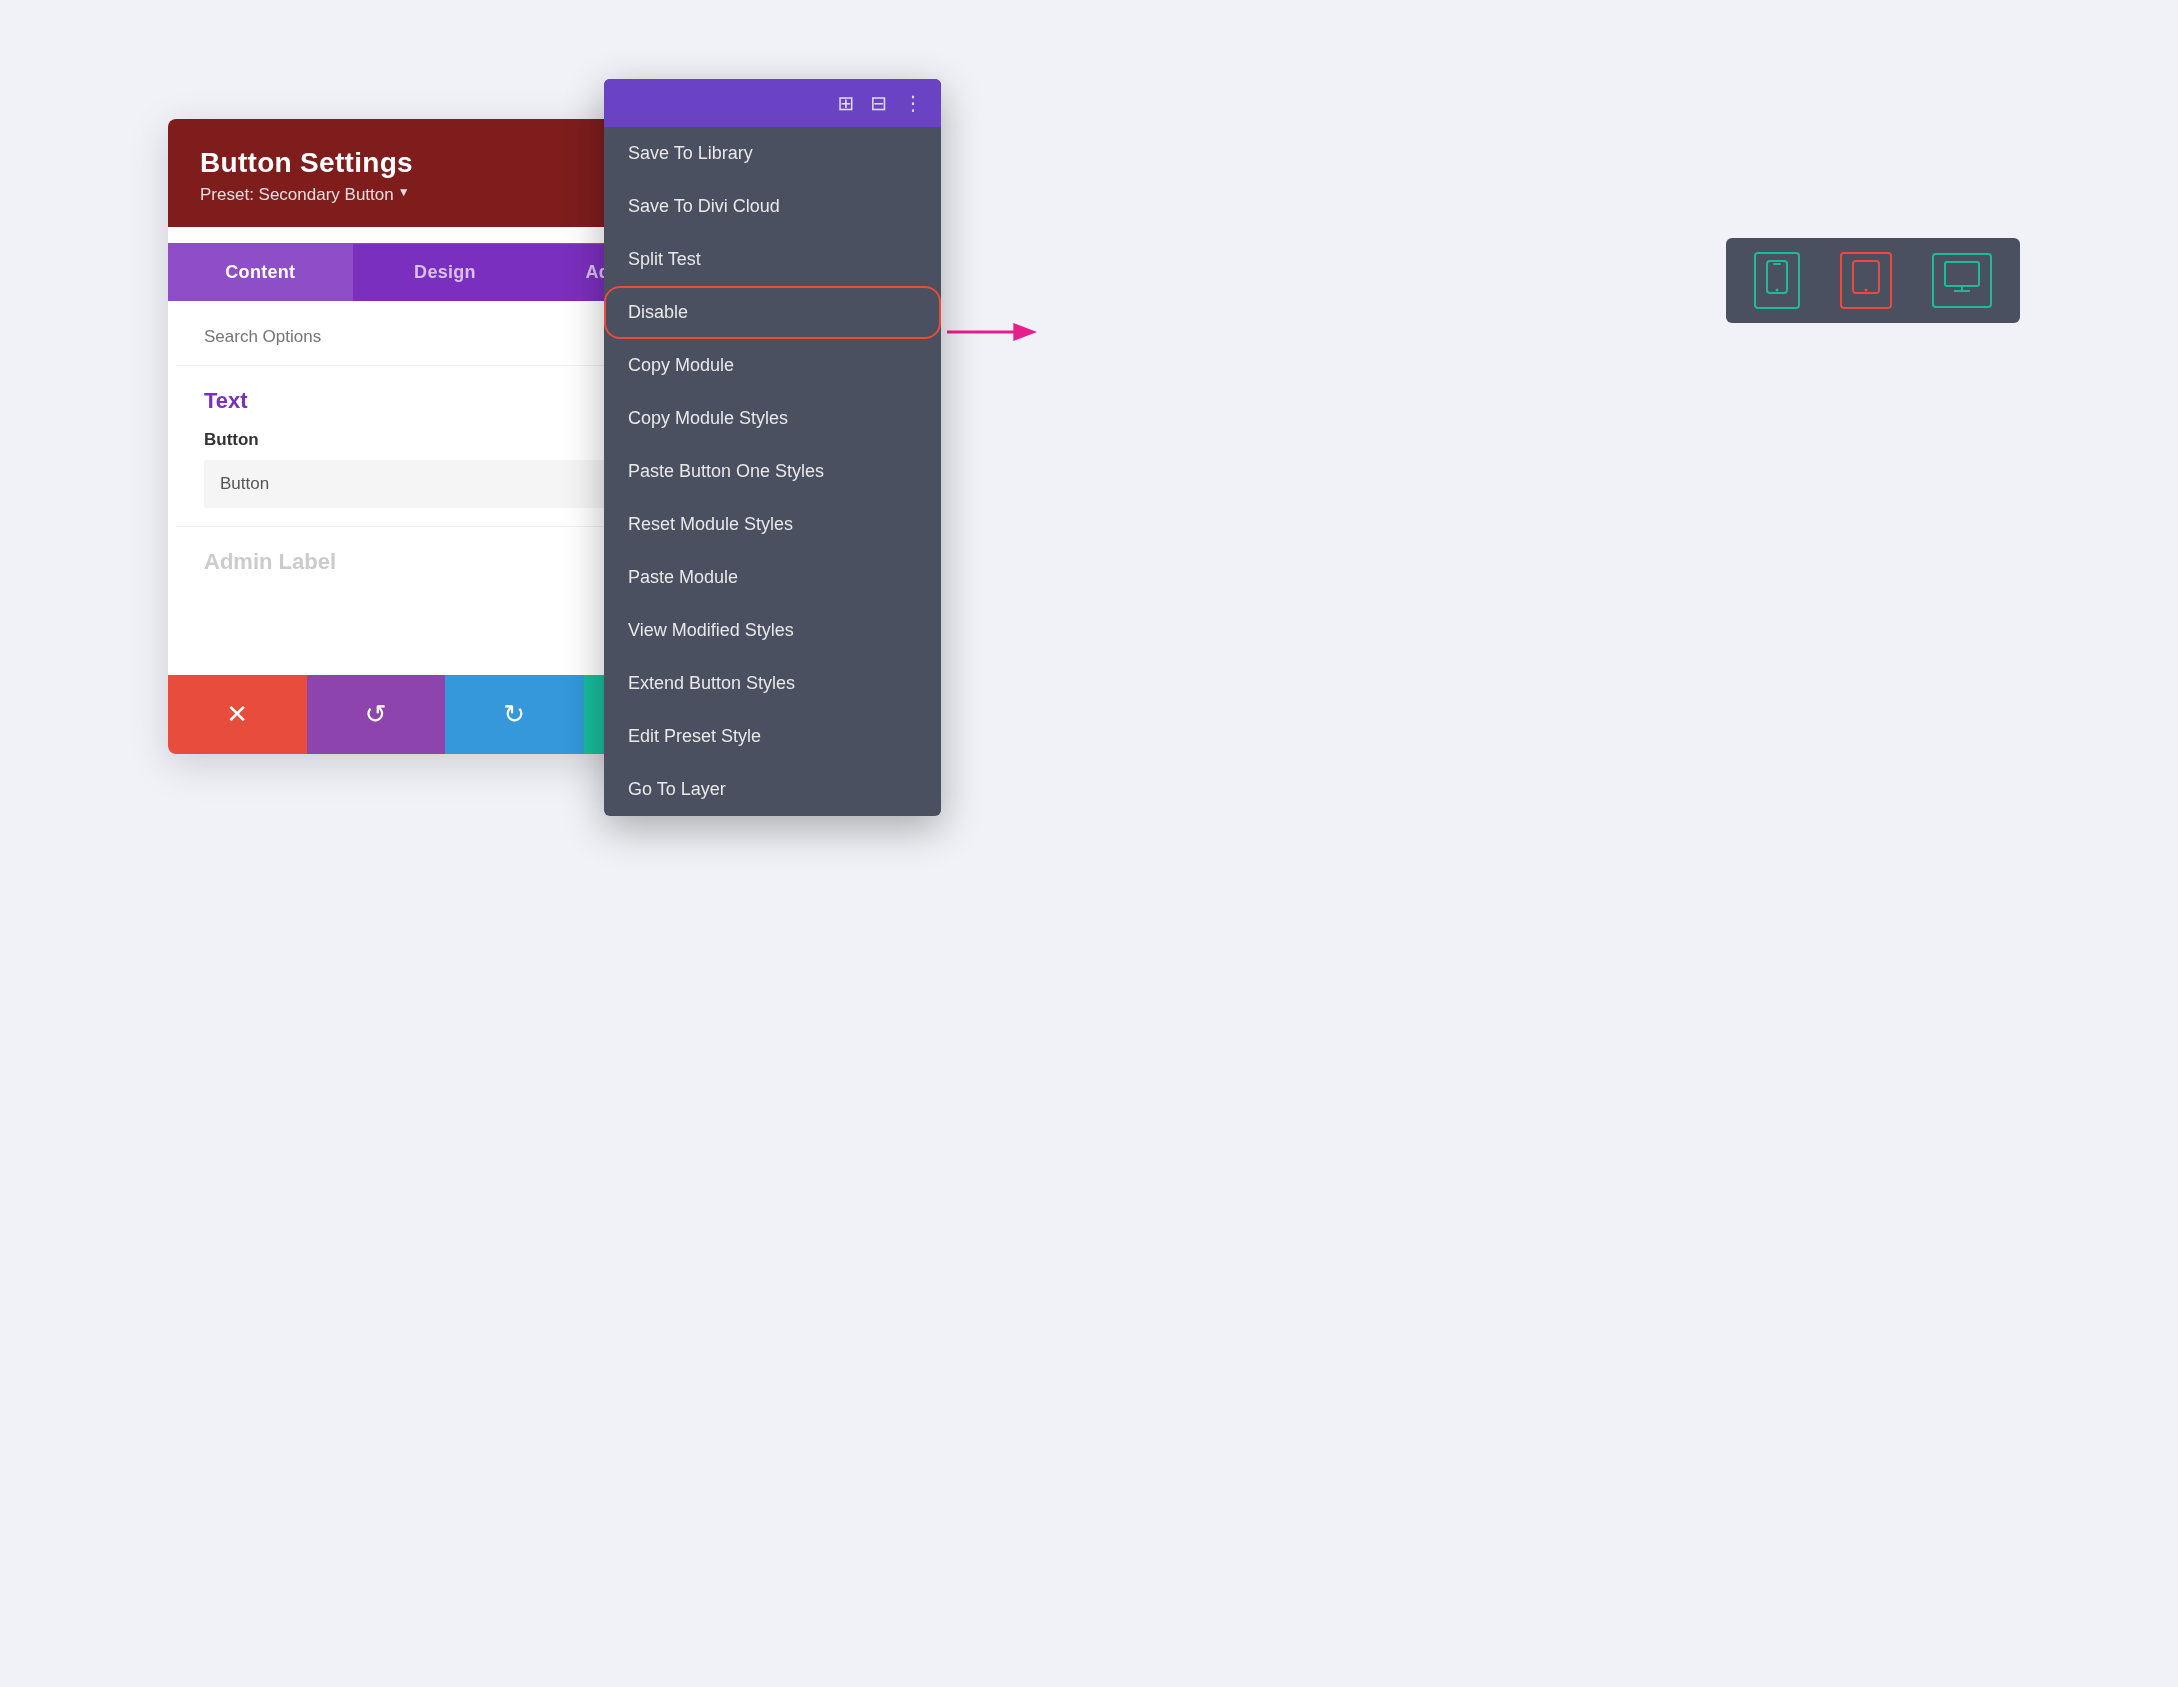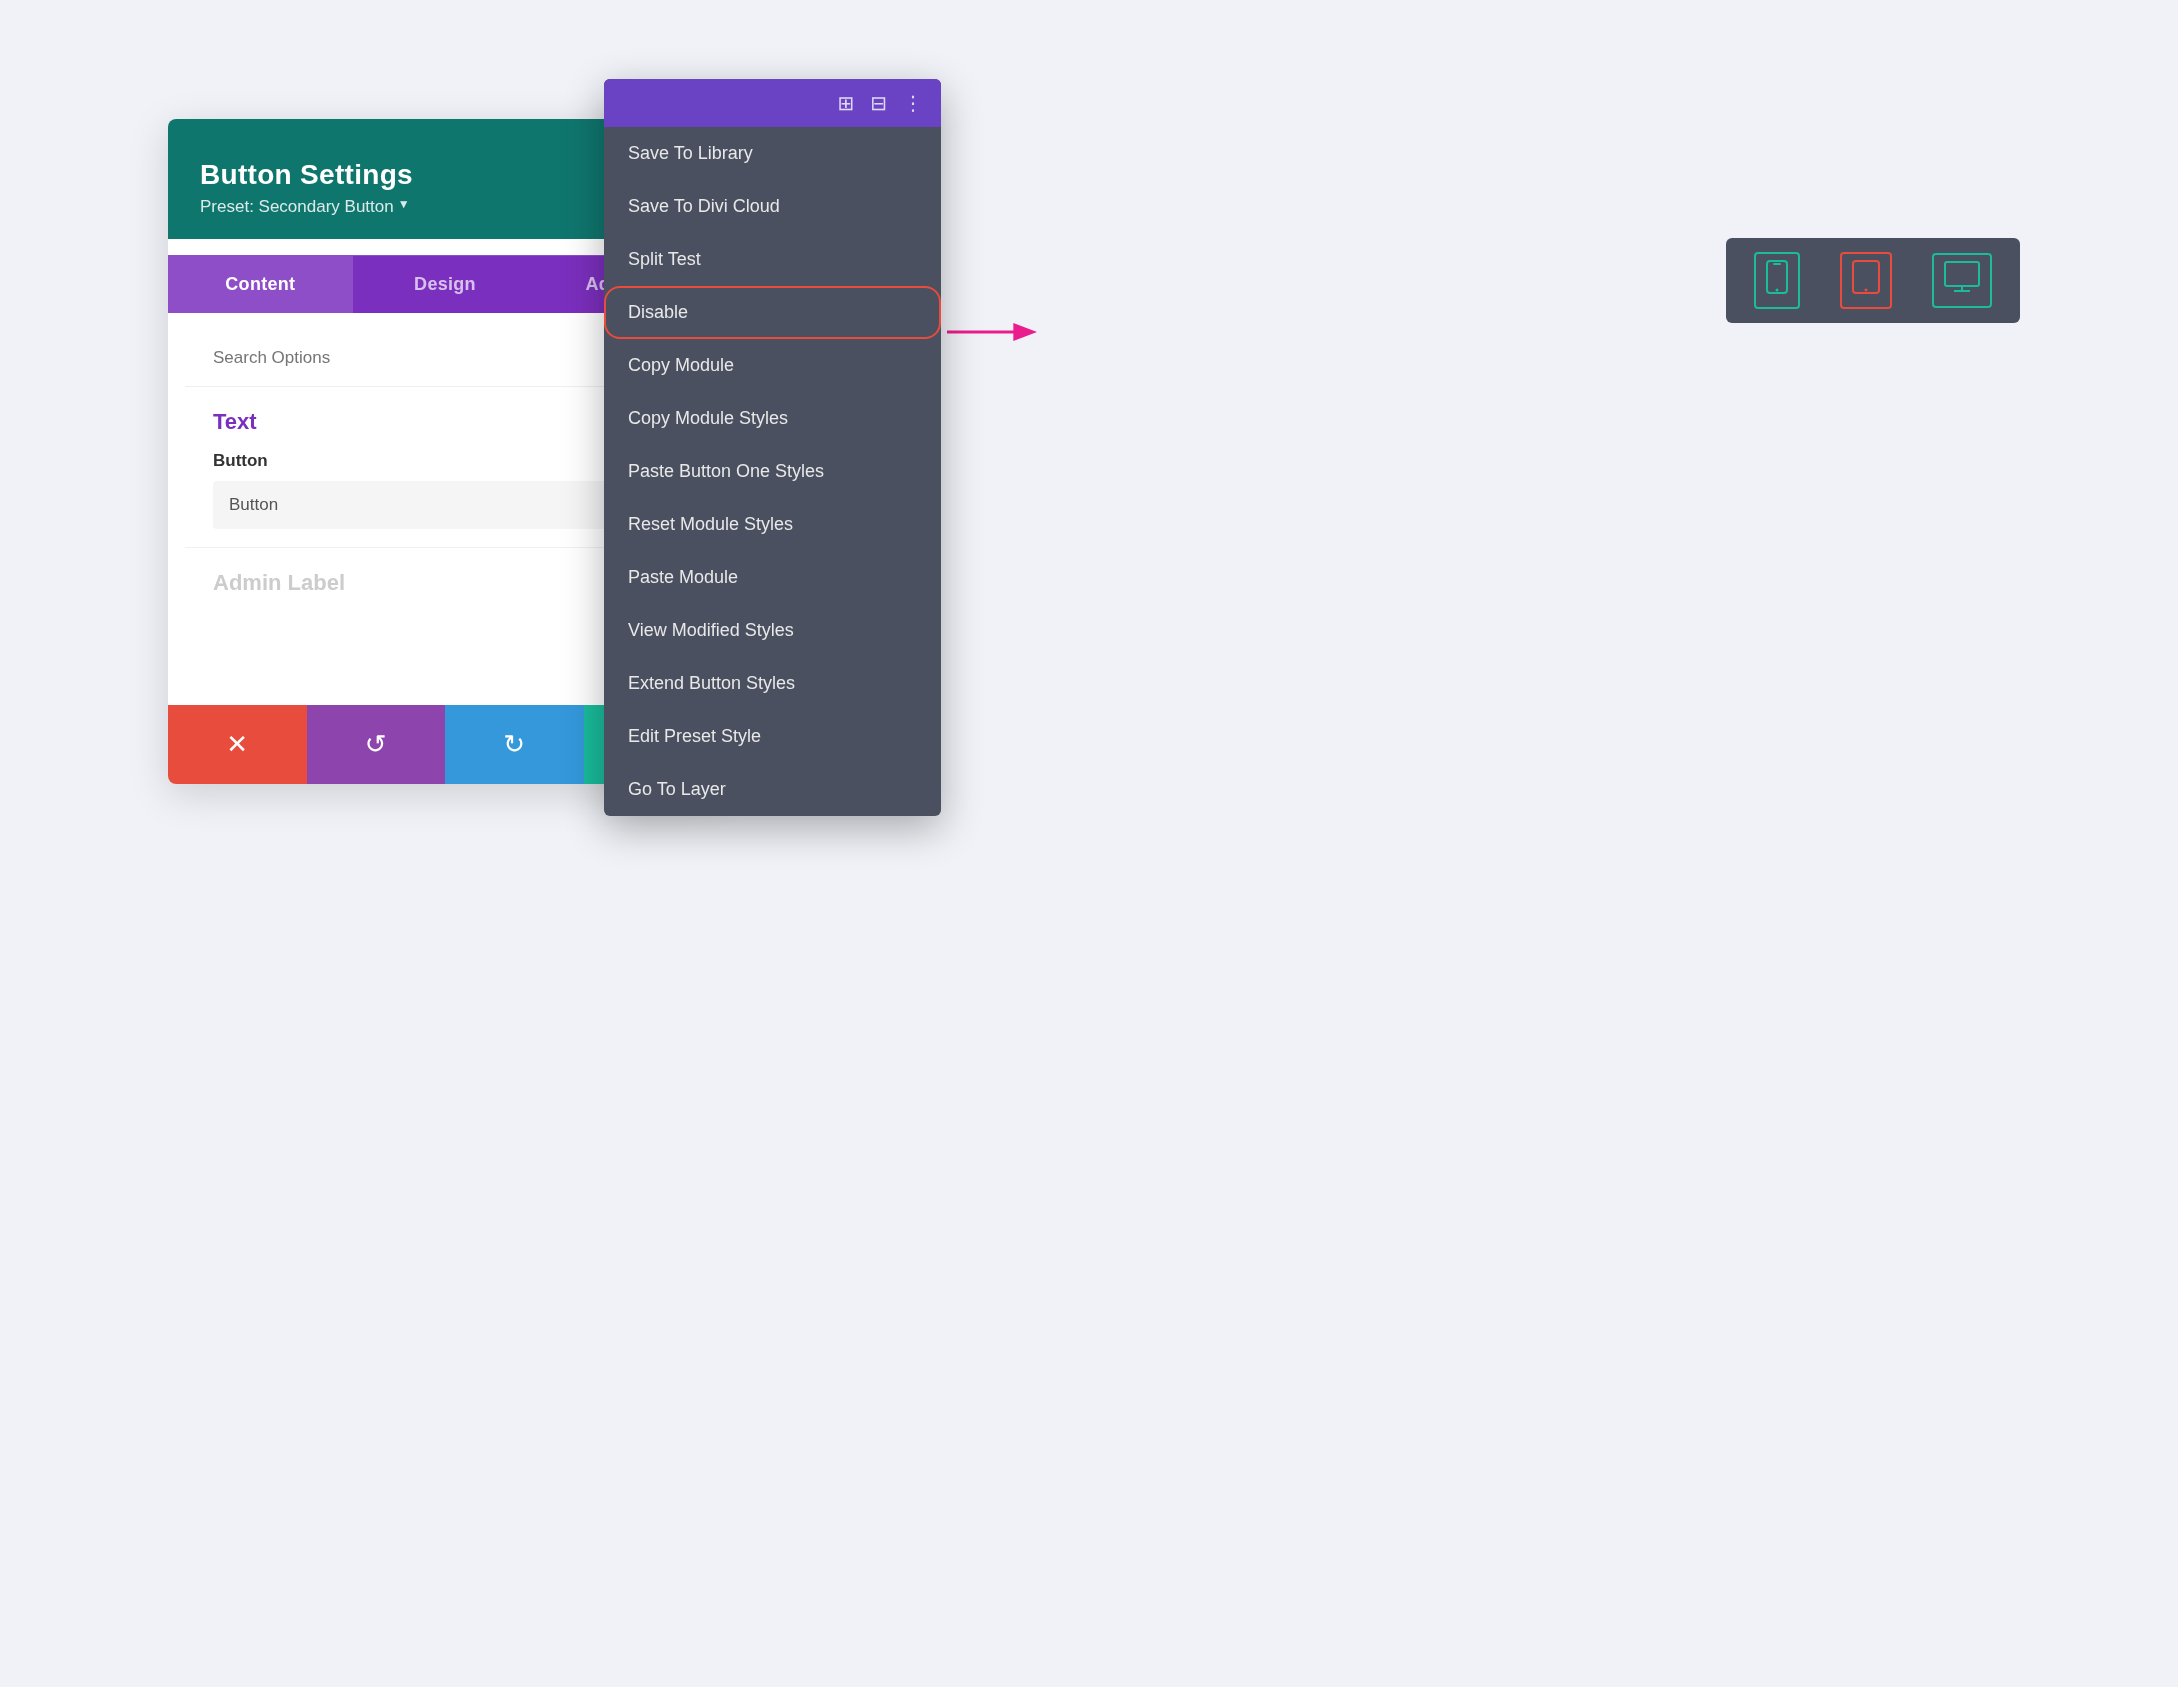--- a/index.html
+++ b/index.html
@@ -19,22 +19,22 @@
       top: 119px;
       left: 168px;
       width: 554px;
       background: #fff;
       border-radius: 8px;
       box-shadow: 0 10px 40px rgba(0,0,0,0.15);
       overflow: hidden;
     }
 
     .panel-header {
-      background: #0f766e;
-      padding: 40px 32px 22px;
+      background: #7f1d1d;
+      padding: 28px 32px 22px;
       color: white;
     }
 
     .panel-title {
       font-size: 28px;
       font-weight: 700;
       letter-spacing: 0.3px;
       margin-bottom: 6px;
     }
 
@@ -69,21 +69,21 @@
       letter-spacing: 0.3px;
     }
 
     .tab-item.active {
       color: #fff;
       background: rgba(255,255,255,0.15);
     }
 
     
     .panel-body {
-      padding: 17px;
+      padding: 8px;
     }
 
     .search-bar {
       padding: 18px 28px;
       border-bottom: 1px solid #eee;
     }
 
     .search-bar input {
       width: 100%;
       border: none;

